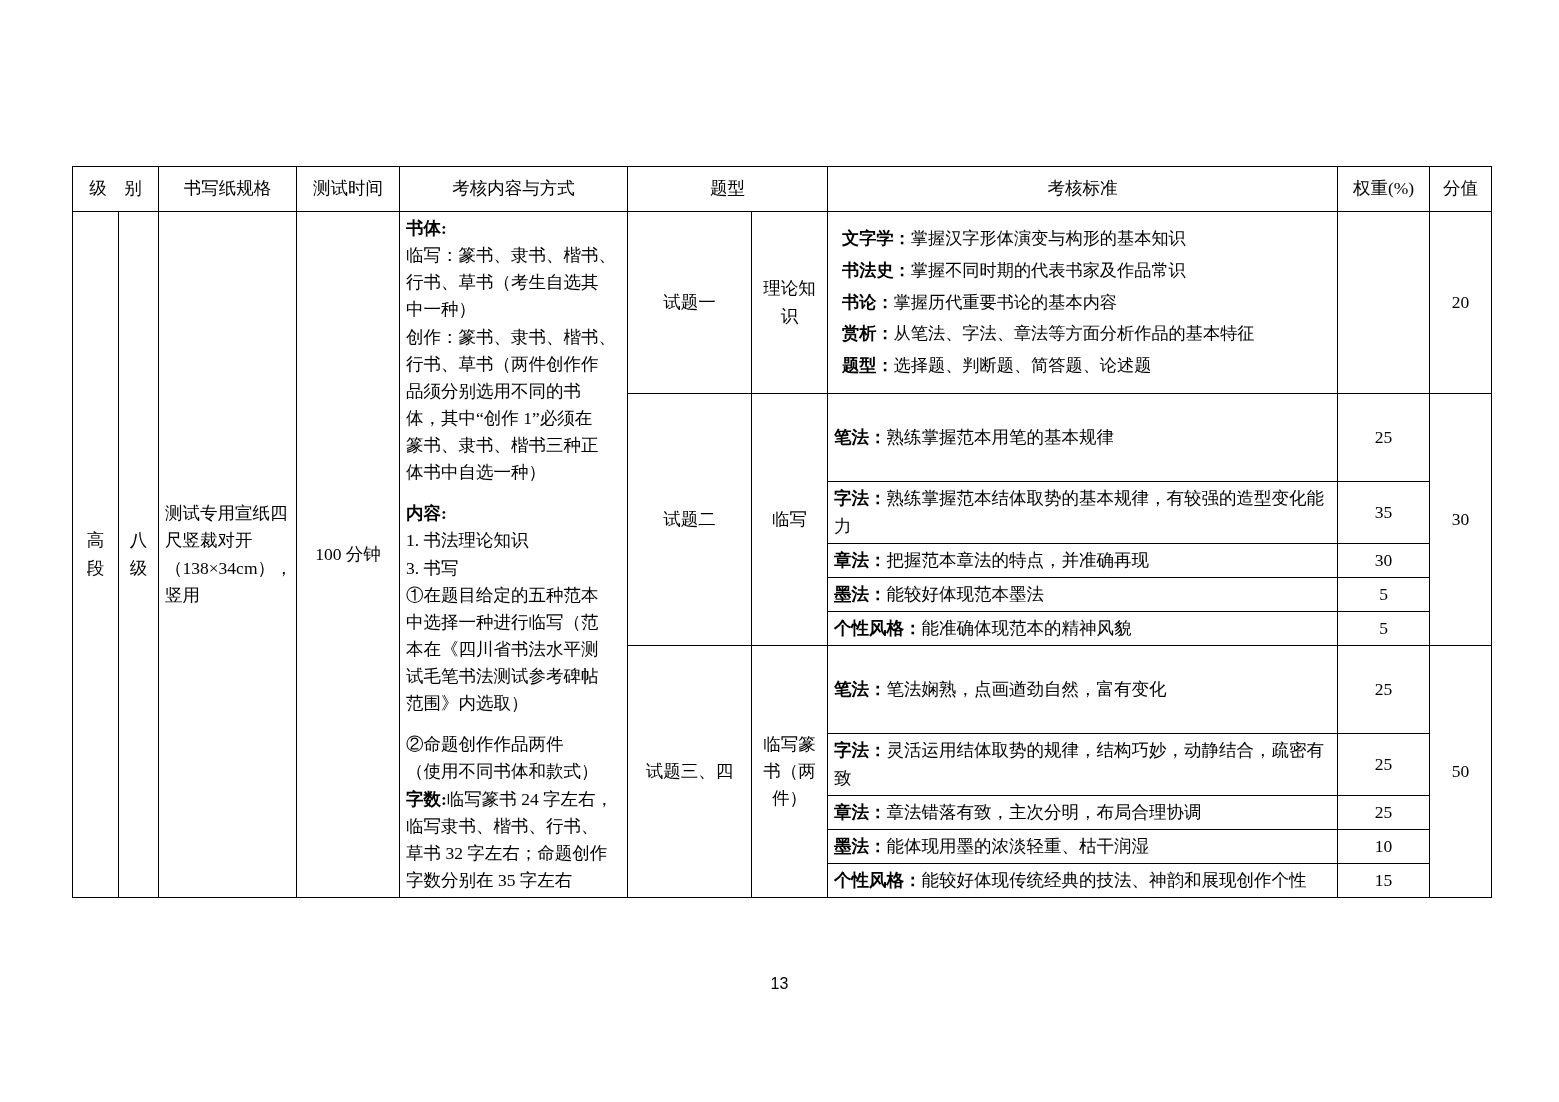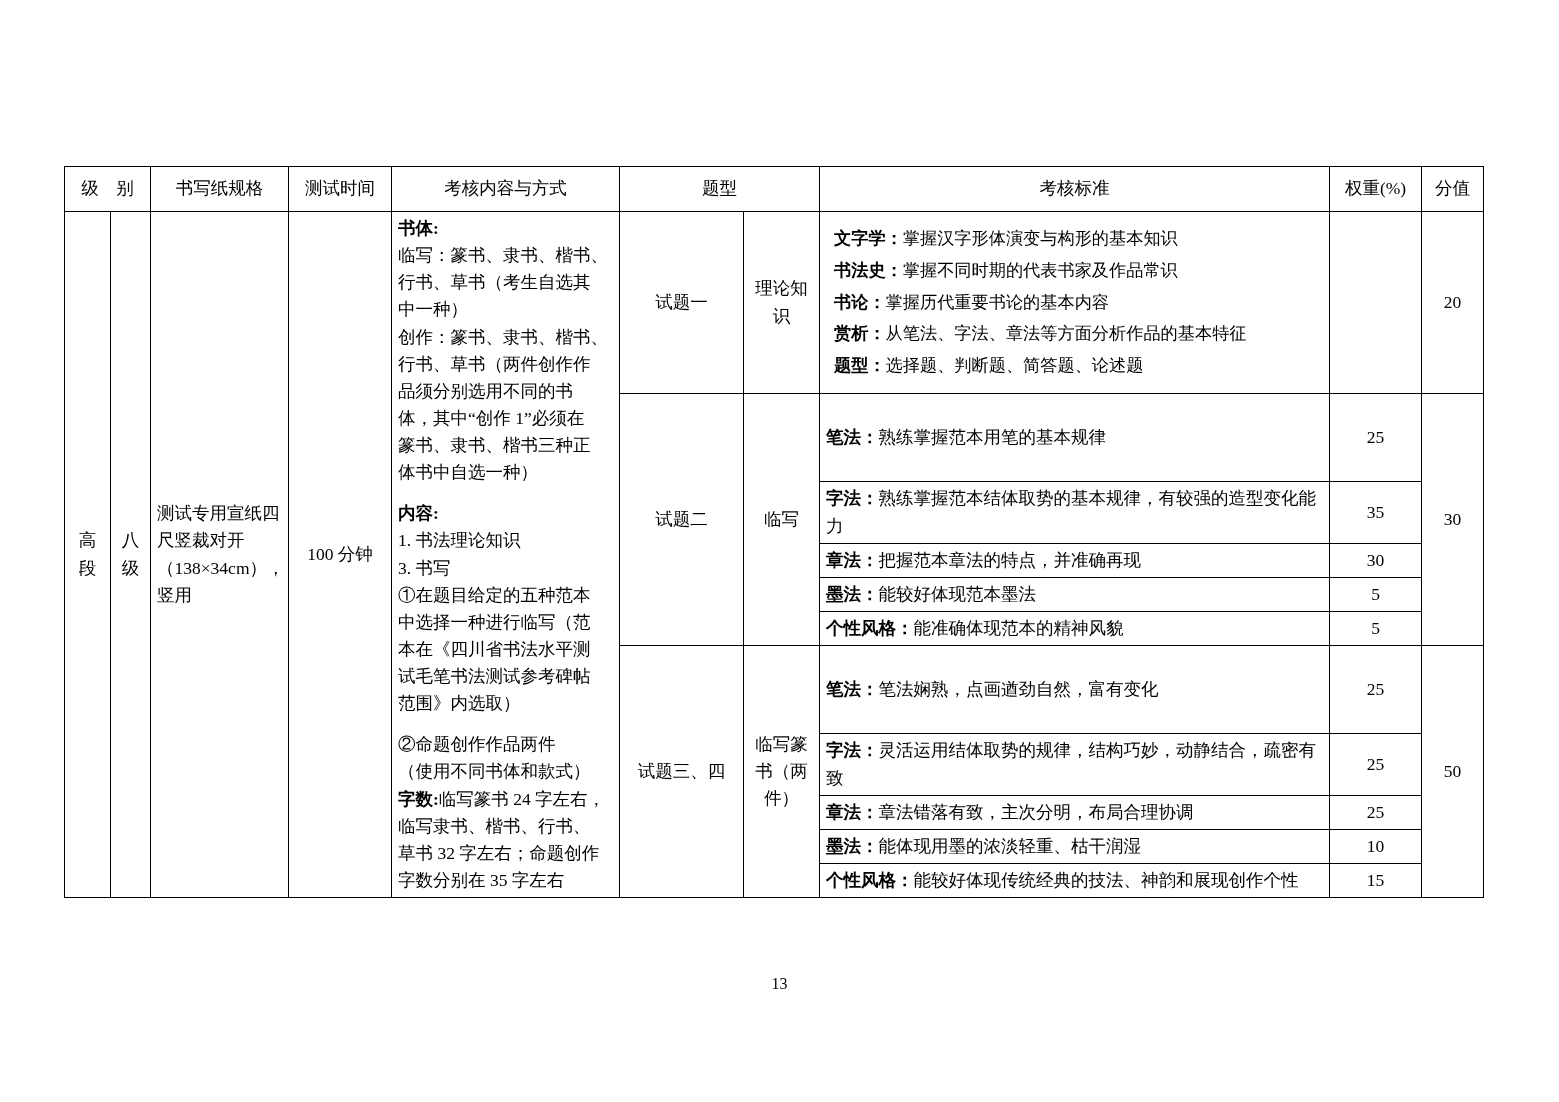--- a/index.html
+++ b/index.html
@@ -15,21 +15,21 @@
     position: relative;
   }
   .page {
     position: relative;
     width: 1559px;
     height: 1102px;
     box-sizing: border-box;
   }
   table.grade-table {
     position: absolute;
-    left: 64px;
+    left: 72px;
     top: 166px;
     width: 1412px;
     border-collapse: collapse;
     table-layout: fixed;
   }
   table.grade-table td,
   table.grade-table th {
     border: 1px solid #000000;
     vertical-align: middle;
     padding: 3px 6px;
@@ -109,21 +109,21 @@
   }
   .theory-block div { white-space: nowrap; }
 
   .page-number {
     position: absolute;
     left: 0;
     top: 975px;
     width: 1559px;
     text-align: center;
     font-size: 16px;
-    font-family: Liberation Serif, serif;
+    font-family: Liberation Sans, sans-serif;
   }
 </style>
 </head>
 <body>
 
 <div class="page">
 
   <table class="grade-table">
     <colgroup>
       <col class="c-level">

